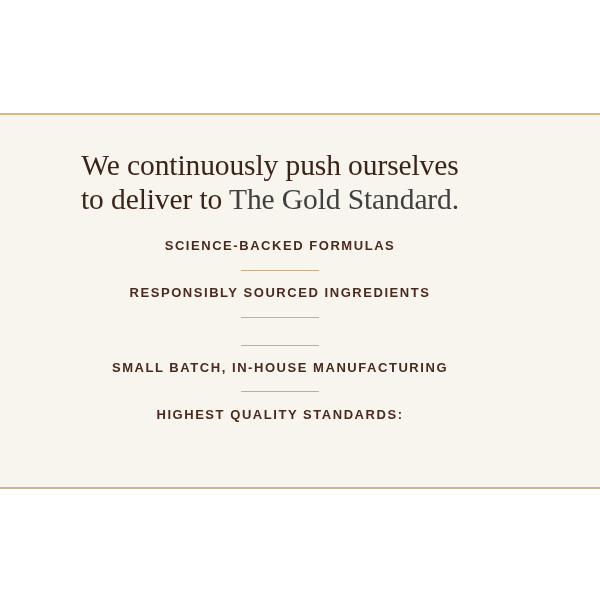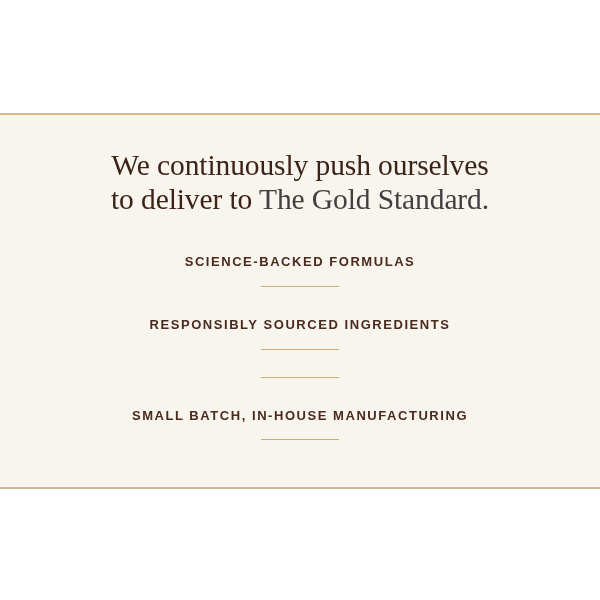--- a/index.html
+++ b/index.html
@@ -27,21 +27,20 @@
     left: 0;
     top: 113px;
     width: 600px;
     height: 376px;
     background: #F8F4EE;
     border-top: 2px solid #D9B98C;
     border-bottom: 2px solid #CDB794;
     box-sizing: border-box;
     display: flex;
     flex-direction: column;
-    align-items: center;
   }
 
   
   .headline {
     margin-top: 33px;
     width: 540px;
     text-align: center;
     font-family: "Liberation Serif", "DejaVu Serif", serif;
     font-size: 29.5px;
     line-height: 1.16;
@@ -63,21 +62,20 @@
   }
   .claim {
     text-align: center;
     font-family: "Liberation Sans", "DejaVu Sans", sans-serif;
     font-weight: bold;
     font-size: 13px;
     letter-spacing: 1.55px;
     color: #4A2A1C;
     line-height: 1.45;
     white-space: nowrap;
-    margin-top: 16px;
   }
   .claim.multiline {
     white-space: normal;
   }
   .claim-line {
     display: block;
   }
   .divider {
     width: 78px;
     height: 1px;
@@ -114,17 +112,18 @@
 
       <div class="divider"></div>
 
       <div class="claim">
         <span class="claim-line">SMALL BATCH, IN-HOUSE MANUFACTURING</span>
       </div>
 
       <div class="divider"></div>
 
       <div class="claim multiline">
+        <span class="claim-line">HIGHEST QUALITY STANDARDS:</span>
       </div>
 
     </div>
   </div>
 </div>
 
 </body></html>

